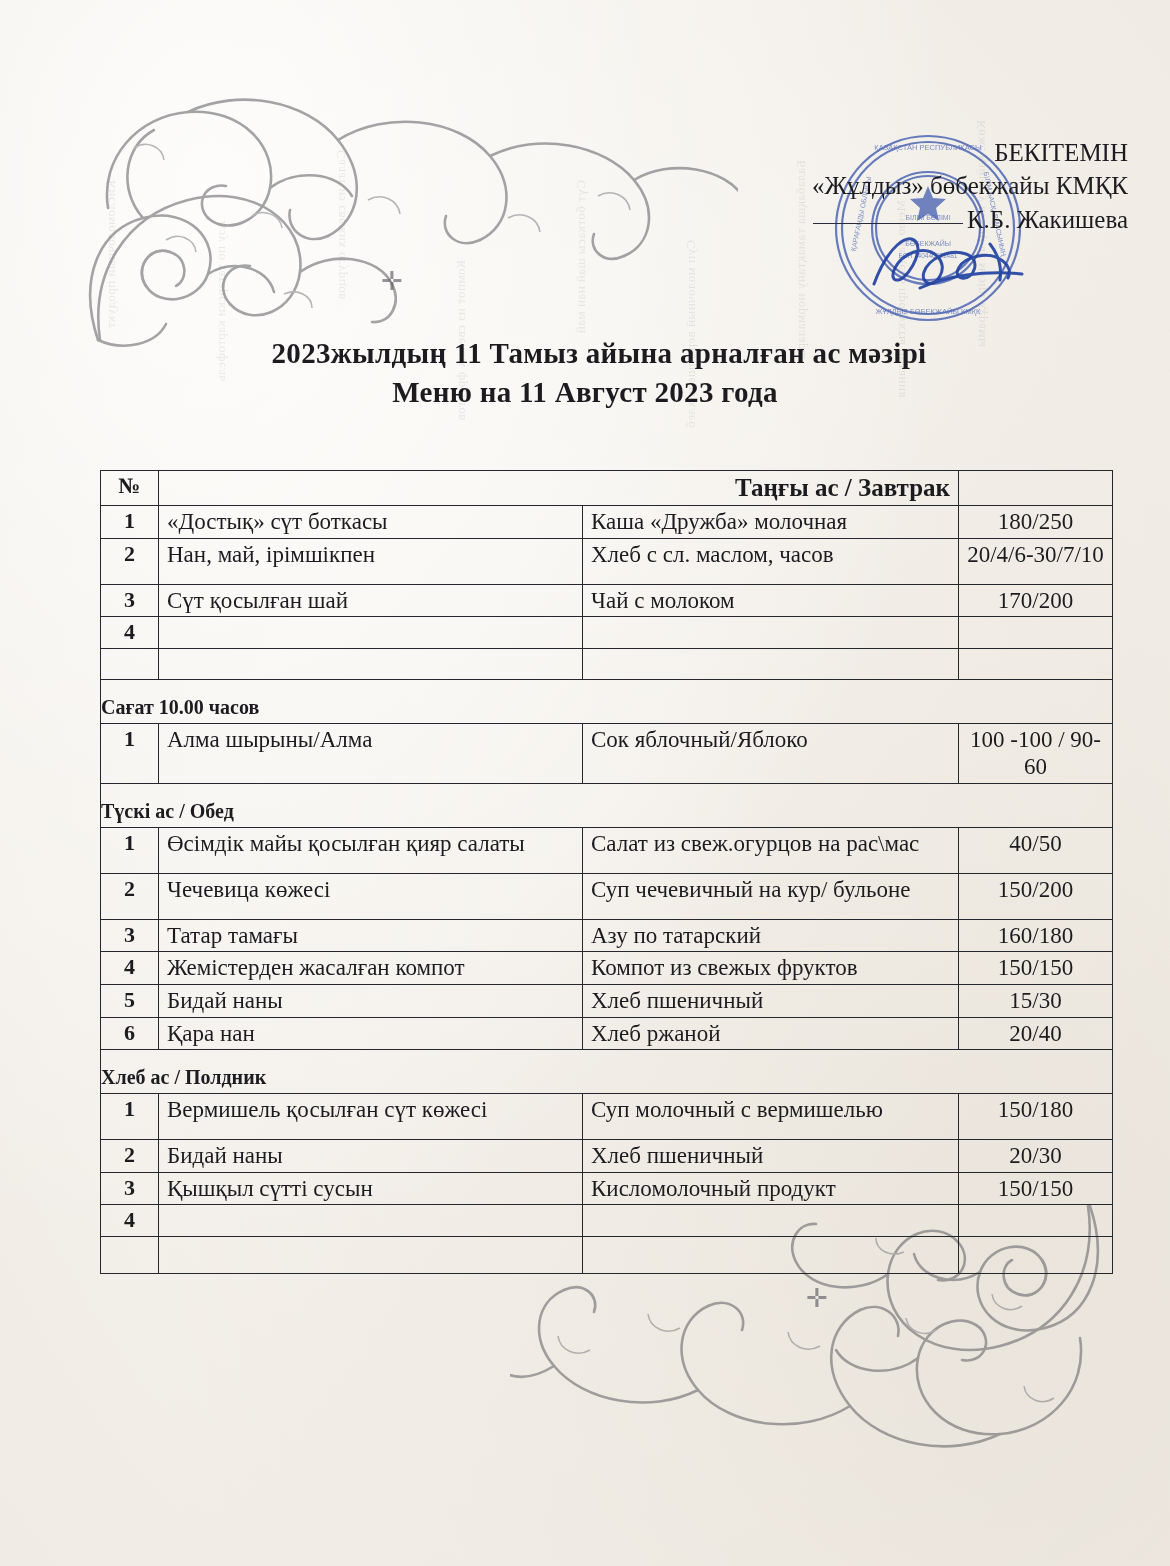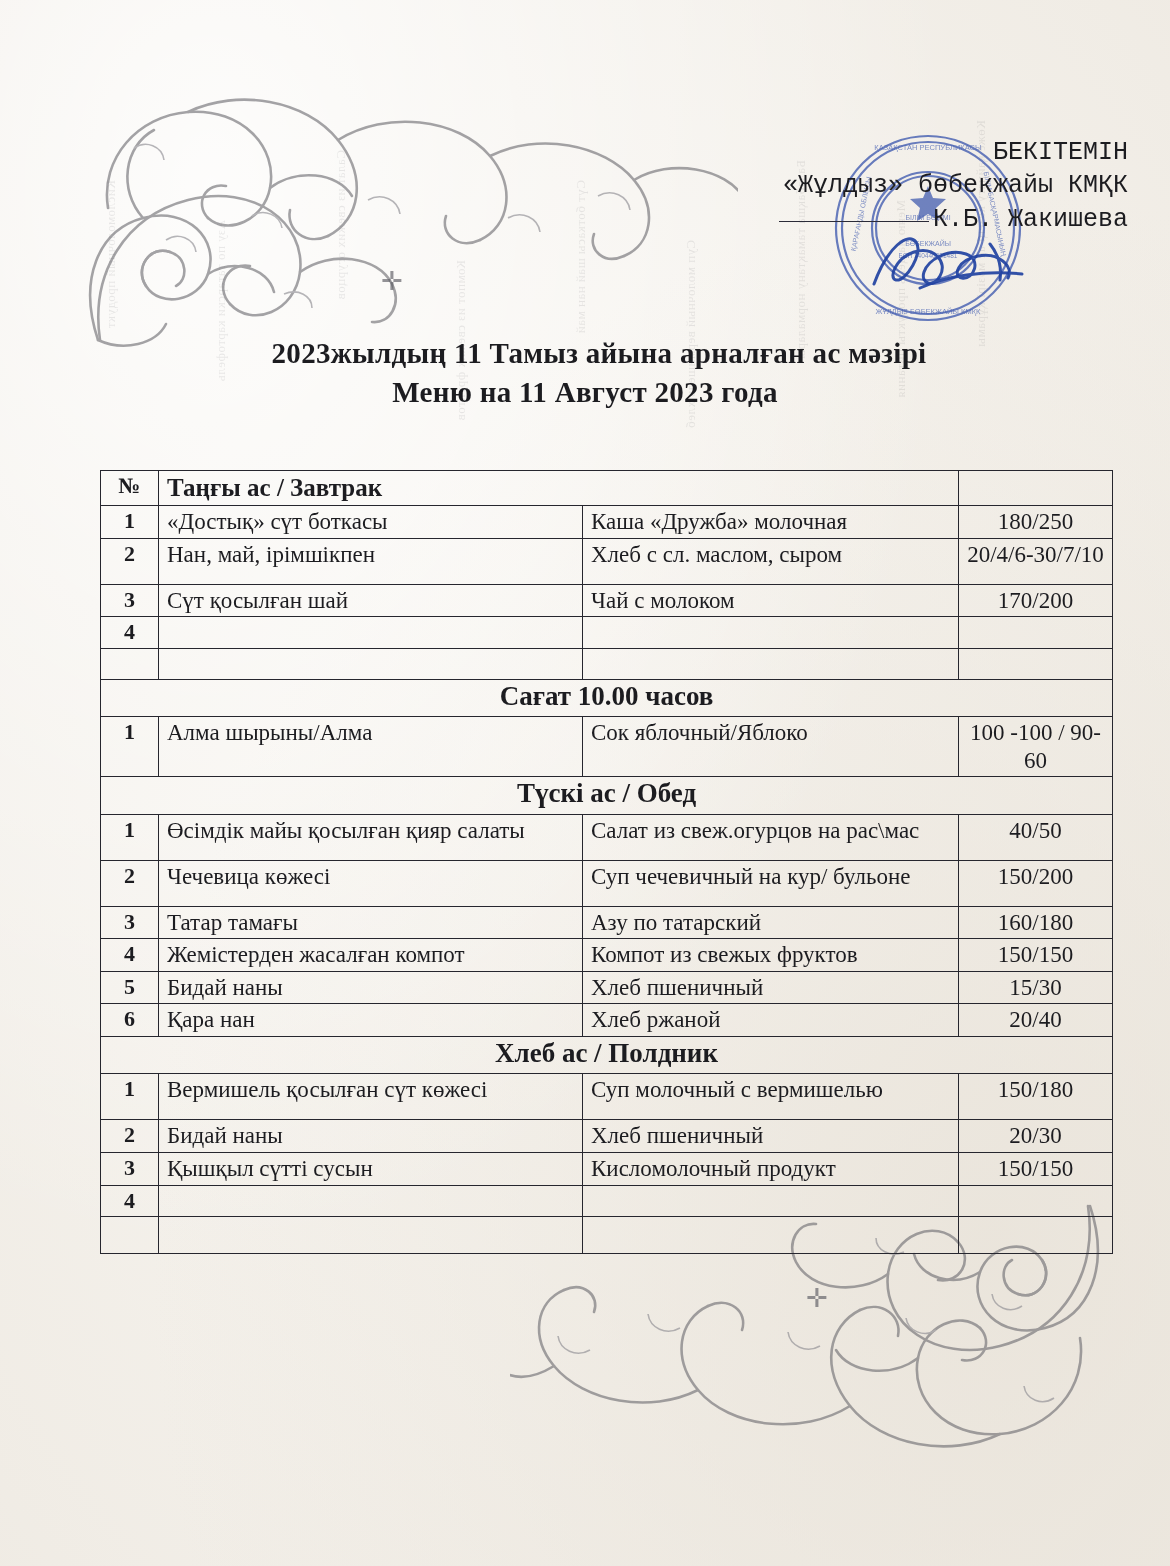--- a/index.html
+++ b/index.html
@@ -66,21 +66,20 @@
 
   
   .approval {
     position: absolute;
     right: 42px;
     top: 136px;
     text-align: left;
     font-size: 25px;
     line-height: 1.33;
     width: 420px;
-    font-family: Liberation Mono, monospace;
   }
   .approval .line {
     white-space: nowrap;
     text-align: right;
   }
   .approval .sign-line {
     text-align: right;
     white-space: nowrap;
   }
   .sig-underline {
@@ -156,24 +155,24 @@
     font-size: 22px;
   }
   td.kz { width: 420px; }
   td.ru { width: 380px; }
   td.gr {
     width: 150px;
     text-align: center;
     padding-left: 12px;
   }
   tr.section td {
-    text-align: center;
+    text-align: left;
     font-weight: bold;
-    font-size: 27px;
-    padding: 0 0 4px;
+    font-size: 20px;
+    padding: 15px 0 4px;
   }
   tr.gap td {
     height: 26px;
     border-left: 1.6px solid #26262e;
     border-right: 1.6px solid #26262e;
     border-top: none;
     border-bottom: none;
   }
   .tall { height: 46px; }
   .empty-row td { height: 32px; }
@@ -317,34 +316,34 @@
     <colgroup>
       <col style="width:58px">
       <col style="width:424px">
       <col style="width:376px">
       <col style="width:154px">
     </colgroup>
     <tbody>
 
       <tr>
         <td class="num">№</td>
-        <td colspan="2" style="text-align:left; font-weight:bold; font-size:25px;margin-top:36px;">Таңғы ас / Завтрак</td>
+        <td colspan="2" style="text-align:right; font-weight:bold; font-size:25px;margin-top:36px;">Таңғы ас / Завтрак</td>
         <td></td>
       </tr>
 
       <tr>
         <td class="num">1</td>
         <td class="kz">«Достық» сүт боткасы</td>
         <td class="ru">Каша «Дружба» молочная</td>
         <td class="gr">180/250</td>
       </tr>
       <tr class="tall">
         <td class="num">2</td>
         <td class="kz">Нан,  май, ірімшікпен</td>
-        <td class="ru">Хлеб с сл. маслом, сыром</td>
+        <td class="ru">Хлеб с сл. маслом, часов</td>
         <td class="gr">20/4/6-30/7/10</td>
       </tr>
       <tr>
         <td class="num">3</td>
         <td class="kz">Сүт қосылған шай</td>
         <td class="ru">Чай с молоком</td>
         <td class="gr">170/200</td>
       </tr>
       <tr>
         <td class="num">4</td>

